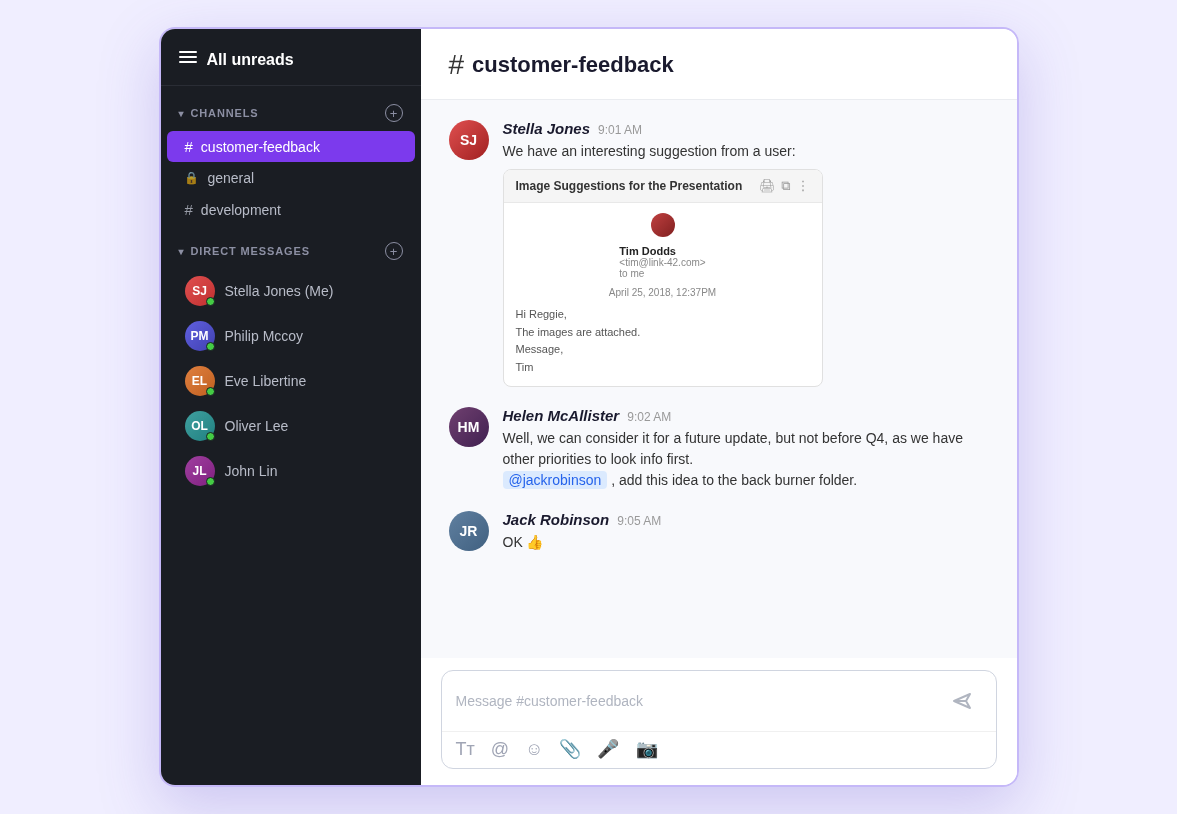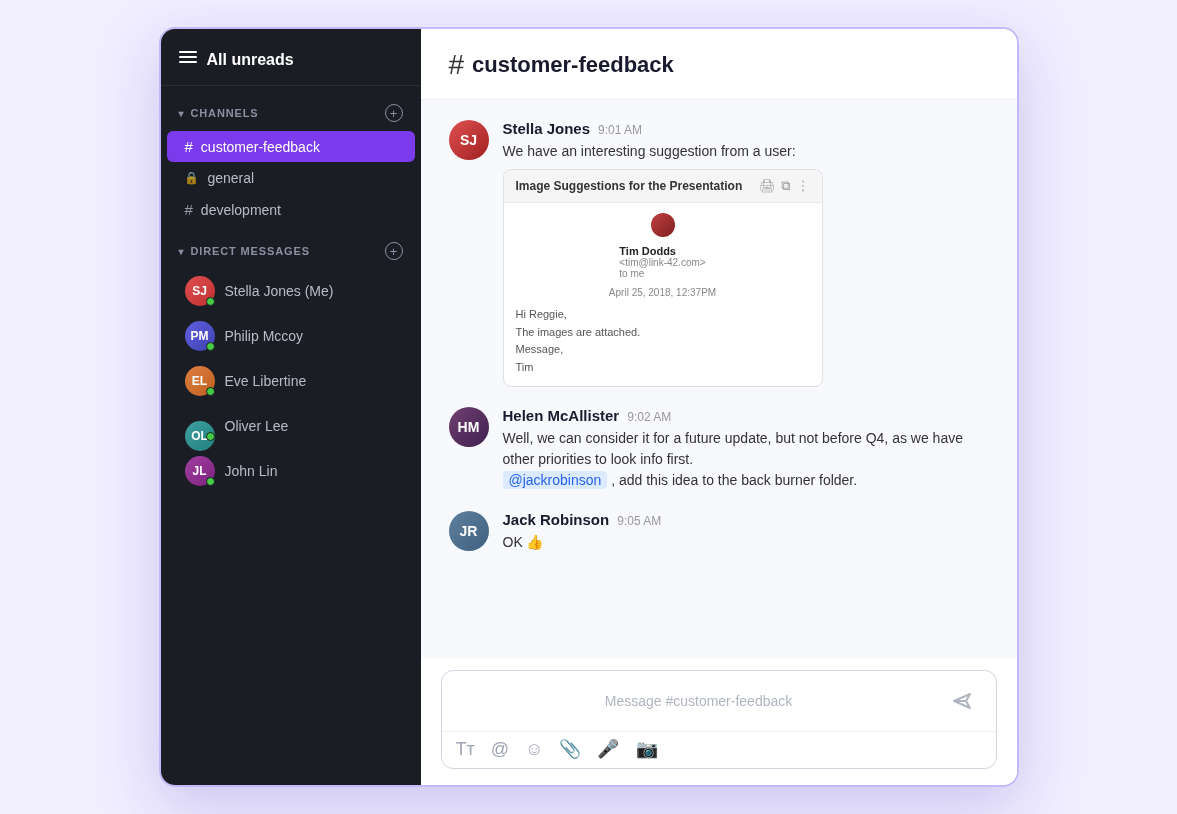--- a/index.html
+++ b/index.html
@@ -149,21 +149,21 @@
       align-items: center;
       justify-content: center;
       font-size: 12px;
       font-weight: 600;
       color: #fff;
       flex-shrink: 0;
     }
     .avatar-stella { background: linear-gradient(135deg, #e05050, #c03030); }
     .avatar-philip { background: linear-gradient(135deg, #6060e0, #4040b0); }
     .avatar-eve { background: linear-gradient(135deg, #e08040, #c06020); }
-    .avatar-oliver { background: linear-gradient(135deg, #40a0a0, #208080); margin-top: 10px; }
+    .avatar-oliver { background: linear-gradient(135deg, #40a0a0, #208080); }
     .avatar-john { background: linear-gradient(135deg, #a040a0, #802080); }
     .online-dot {
       position: absolute;
       bottom: 0;
       right: 0;
       width: 9px;
       height: 9px;
       border-radius: 50%;
       background: #44cc44;
       border: 1.5px solid #1a1d23;
@@ -229,20 +229,21 @@
     .msg-header {
       display: flex;
       align-items: baseline;
       gap: 8px;
       margin-bottom: 4px;
     }
     .msg-author {
       font-size: 15px;
       font-weight: 700;
       color: #1a1a2e;
+      font-style: italic;
     }
     .msg-time {
       font-size: 12px;
       color: #999;
     }
     .msg-text {
       font-size: 14px;
       color: #333;
       line-height: 1.5;
     }
@@ -338,21 +339,20 @@
       padding: 10px 14px;
     }
     .message-input-field {
       flex: 1;
       border: none;
       outline: none;
       font-size: 14px;
       color: #000000;
       background: transparent;
       resize: none;
-      text-align: center;
     }
     .message-input-field::placeholder {
       color: #b0b5c0;
     }
     .send-button {
       background: none;
       border: none;
       cursor: pointer;
       padding: 4px;
       display: flex;

